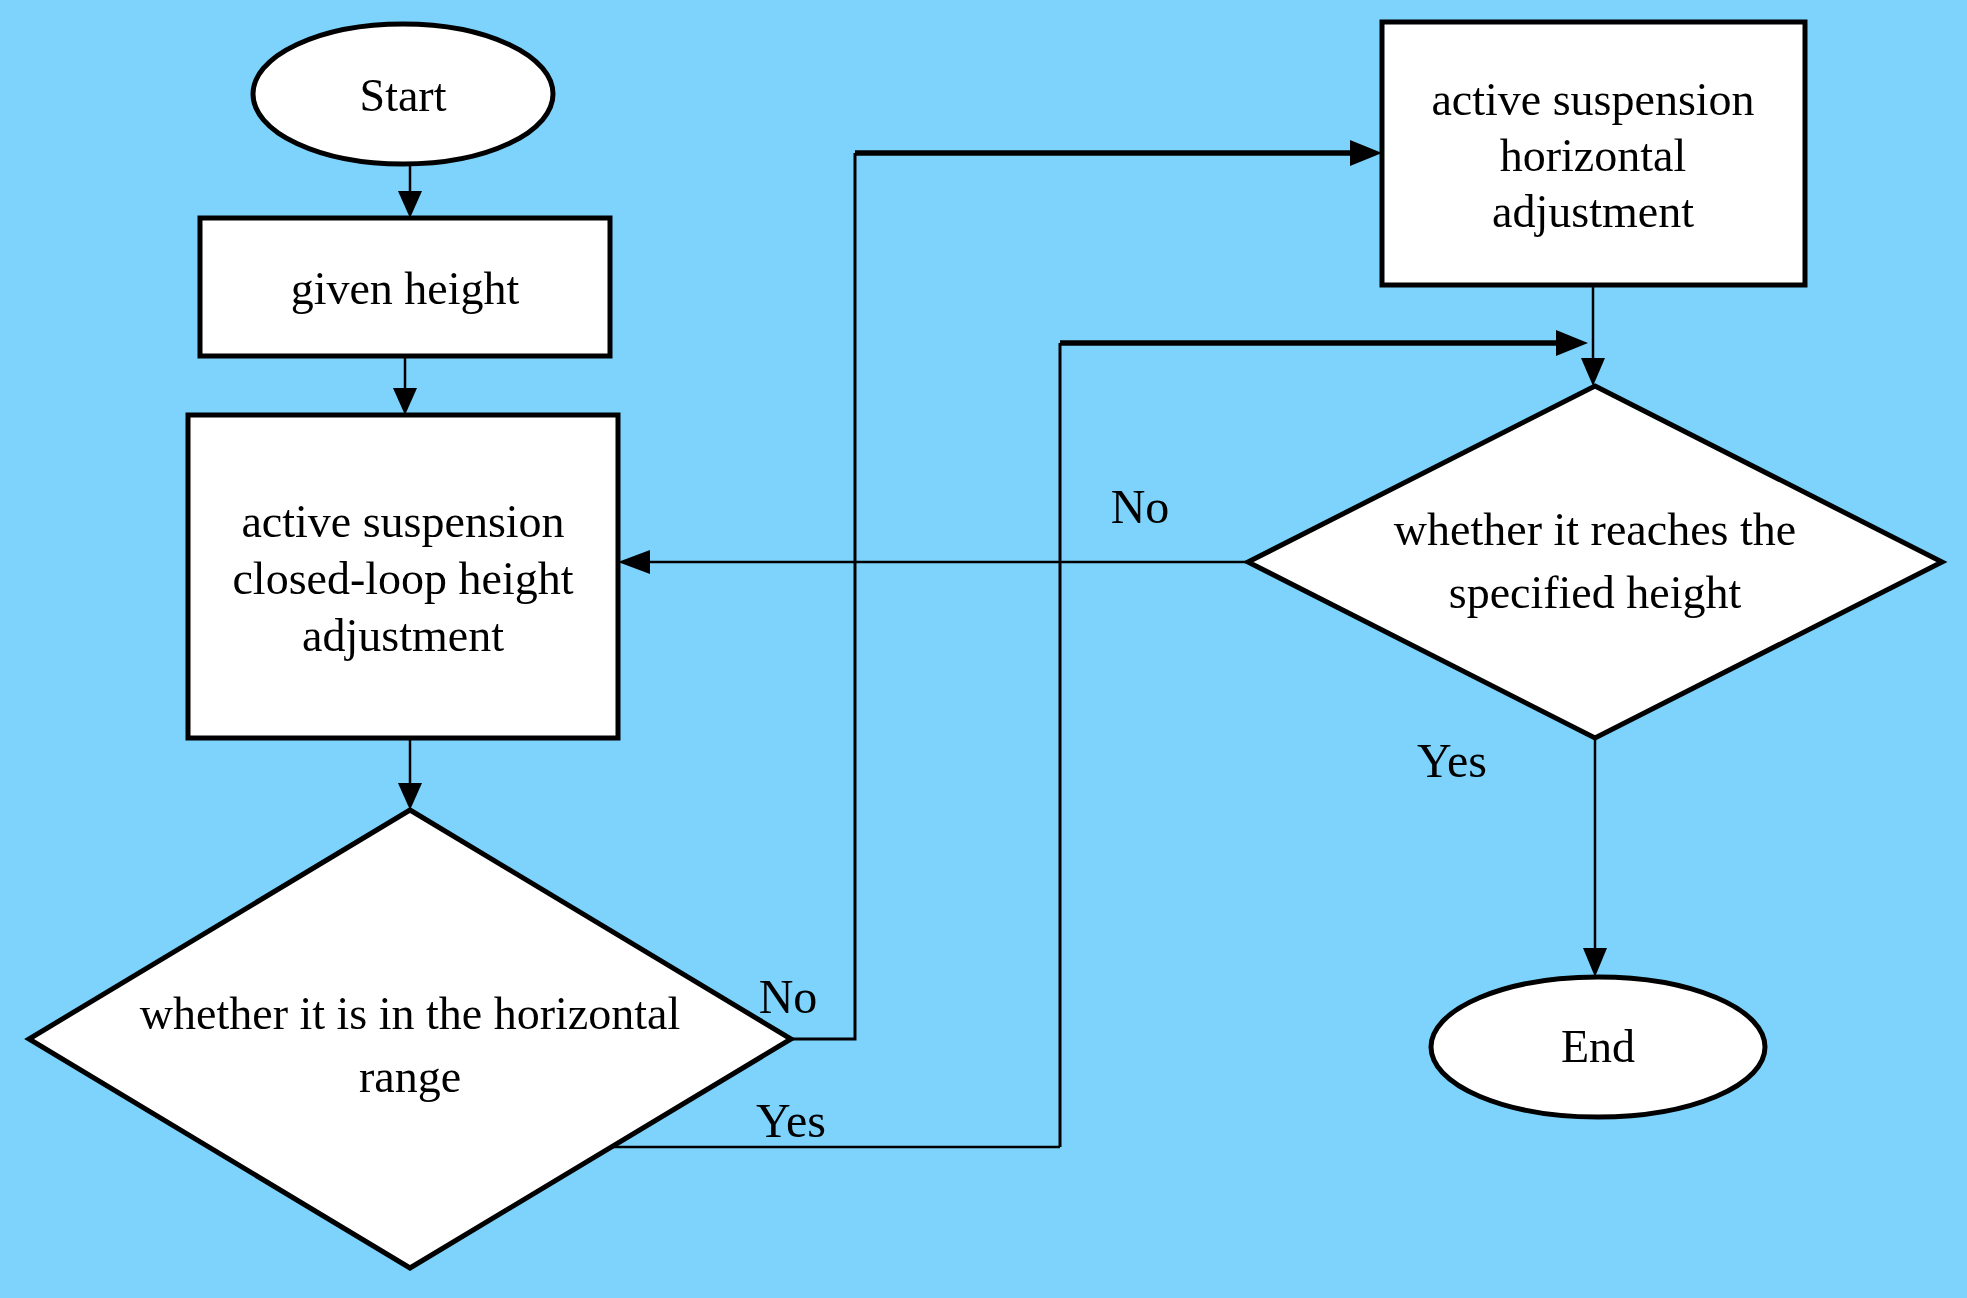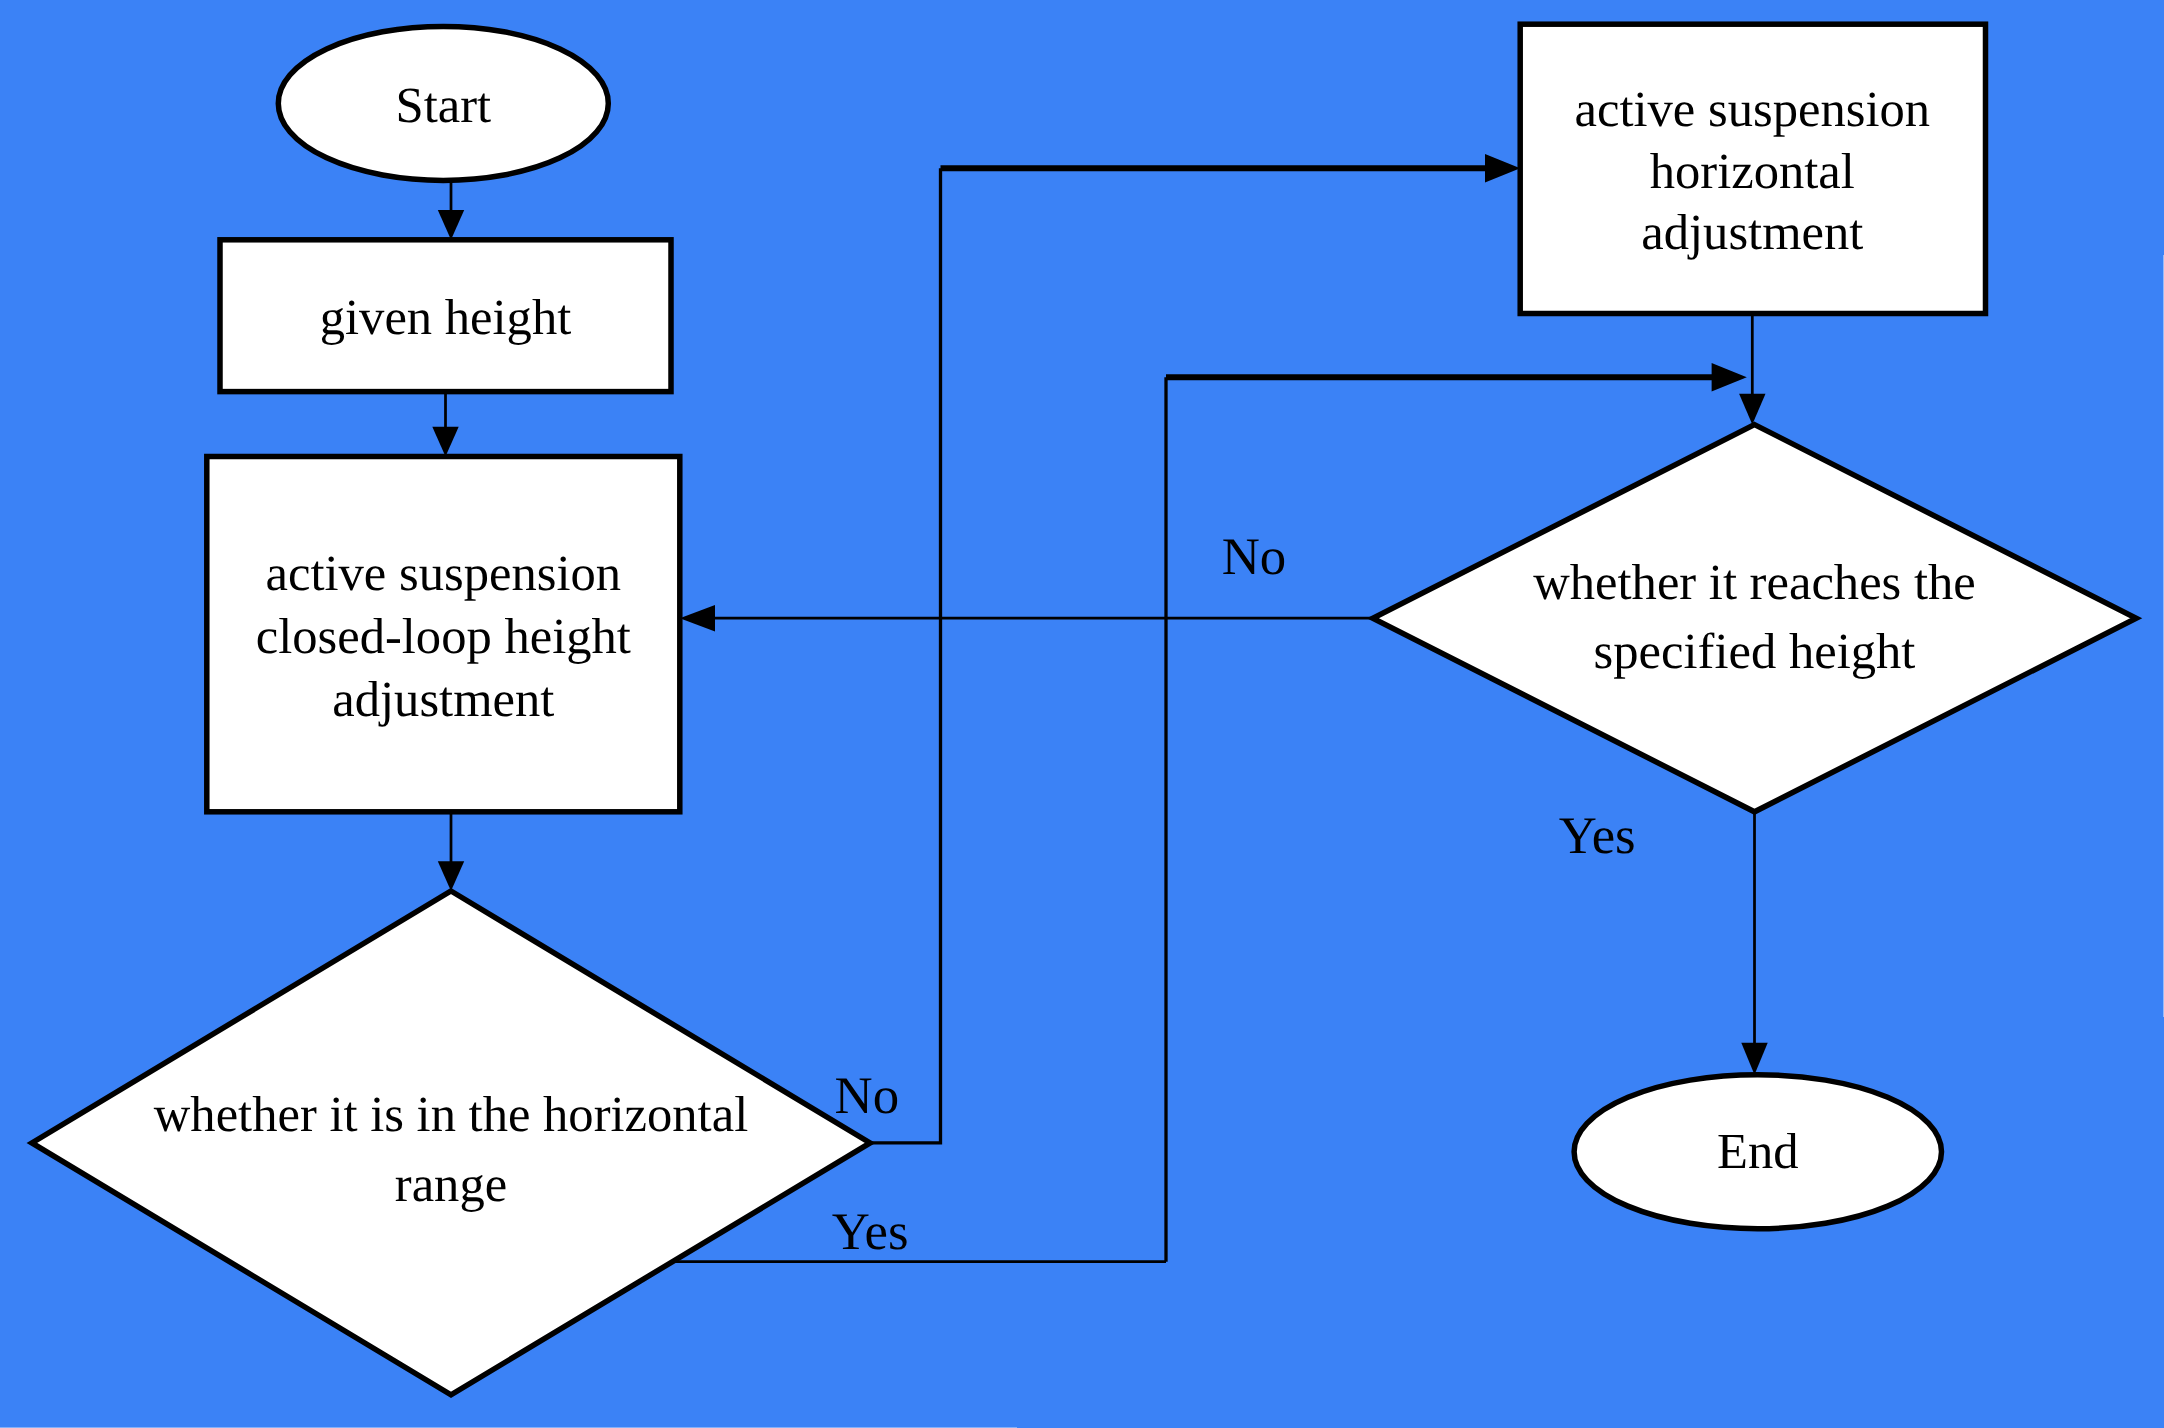--- a/index.html
+++ b/index.html
@@ -4,21 +4,21 @@
 <style>
   html, body {
     margin: 0;
     padding: 0;
     background: #ffffff;
   }
   #stage {
     position: relative;
     width: 1967px;
     height: 1298px;
-    background: #3b82f6;
+    background: #7dd3fc;
     font-family: "Liberation Serif", serif;
     text-align: right;
   }
   svg { display: block; }
   .shape {
     fill: #ffffff;
     stroke: #000000;
     stroke-width: 5;
   }
   .conn  { stroke: #000000; fill: none; stroke-width: 2.5; }

